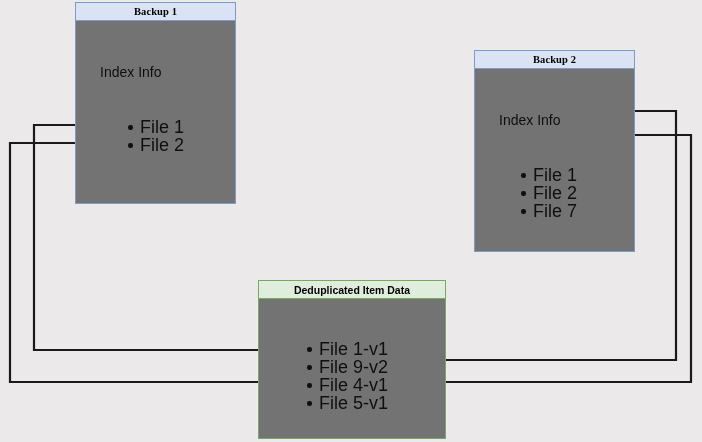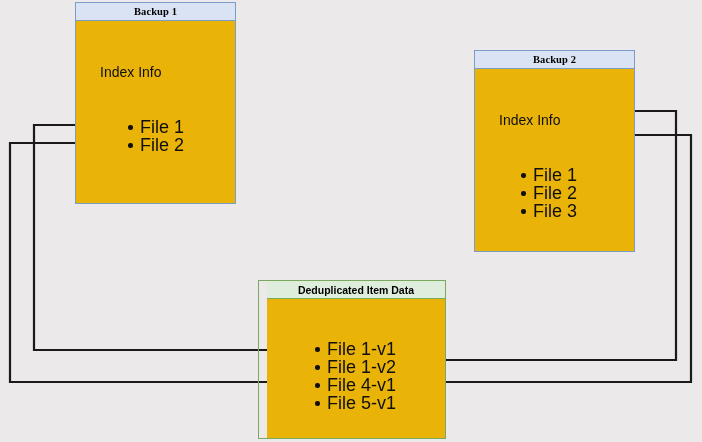--- a/index.html
+++ b/index.html
@@ -10,21 +10,21 @@
     overflow:hidden;
     position:relative;
   }
   #stage{position:absolute;left:0;top:0;width:702px;height:442px;}
 
   .svg-layer{position:absolute;left:0;top:0;width:702px;height:442px;}
 
   .box{position:absolute;box-sizing:border-box;}
   .box-body{
     box-sizing:border-box;
-    background:#eab308;
+    background:#737373;
   }
   .box-blue{border:1.5px solid #7a9cc6;}
   .box-blue .hdr{
     box-sizing:border-box;
     background:#dae3f3;
     border-bottom:1.5px solid #7a9cc6;
     color:#000;
     font-weight:bold;
     font-size:10.5px;
     text-align:center;
@@ -110,30 +110,30 @@
     </div>
   </div>
 
   <div class="box box-blue" style="left:474px;top:2px;width:161px;height:202px;margin-top:48px;">
     <div class="hdr">Backup 2</div>
     <div class="box-body" style="position:relative;width:100%;height:calc(100% - 18px);">
       <div class="subtitle" style="left:24px;top:43px;">Index Info</div>
       <ul class="bullets" style="left:44px;top:97px;">
         <li>File 1</li>
         <li>File 2</li>
-        <li>File 3</li>
+        <li>File 7</li>
       </ul>
     </div>
   </div>
 
-  <div class="box box-green" style="left:258px;top:280px;width:188px;height:159px;padding-left:8px;">
+  <div class="box box-green" style="left:258px;top:280px;width:188px;height:159px;">
     <div class="hdr">Deduplicated Item Data</div>
     <div class="box-body" style="position:relative;width:100%;height:calc(100% - 18px);">
       <ul class="bullets" style="left:46px;top:41px;">
         <li>File 1-v1</li>
-        <li>File 1-v2</li>
+        <li>File 9-v2</li>
         <li>File 4-v1</li>
         <li>File 5-v1</li>
       </ul>
     </div>
   </div>
 
 </div>
 
 </body></html>

